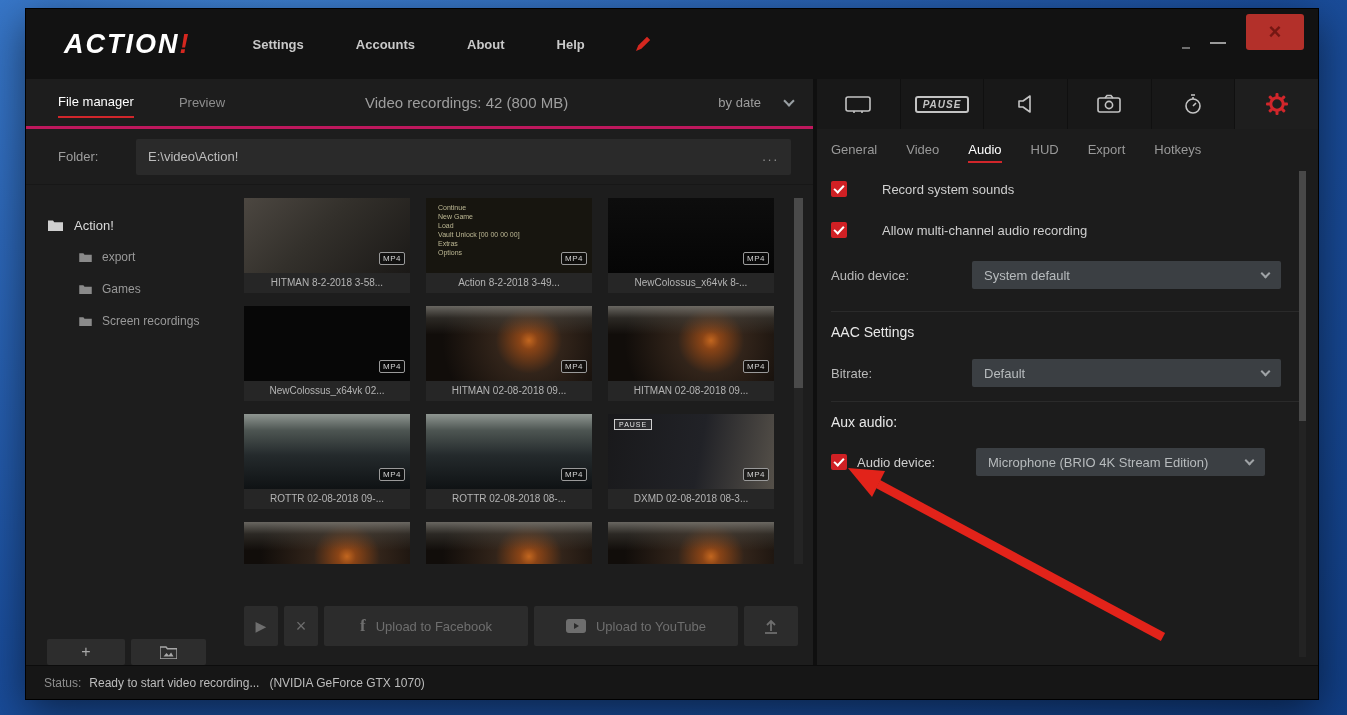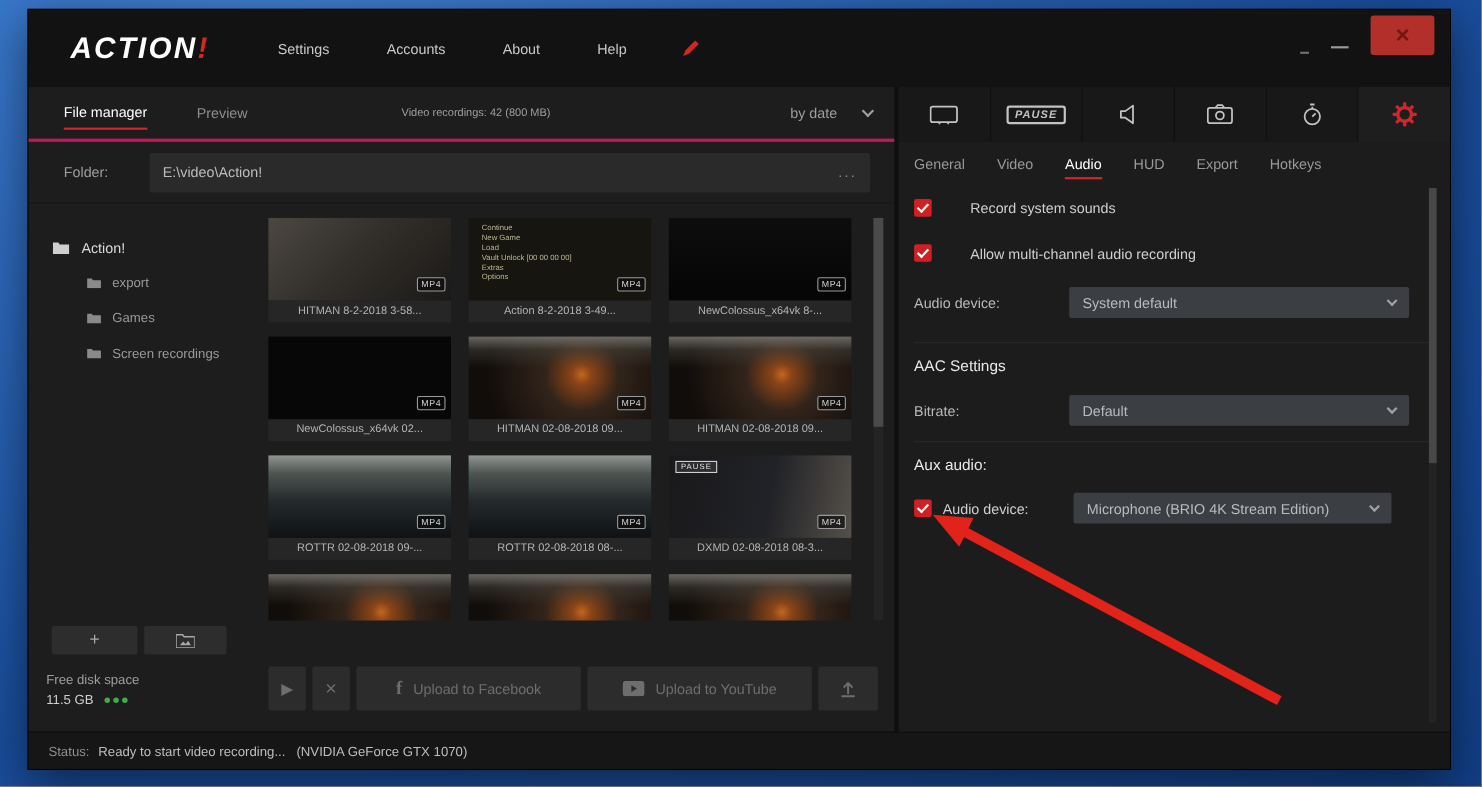--- a/index.html
+++ b/index.html
@@ -10,40 +10,40 @@
   
   .window { position:absolute; left:25px; top:8px; width:1294px; height:692px;
     background:#1d1d1d; display:flex; flex-direction:column;
     box-shadow:0 12px 42px rgba(0,0,0,.55); border:1px solid #000; }
 
   
   .titlebar { height:70px; flex:none; background:#121212; display:flex; align-items:center; position:relative; }
   .logo { margin-left:38px; font-size:27px; font-weight:bold; font-style:italic; color:#ffffff; letter-spacing:2px; }
   .logo .bang { color:#d5271f; }
   .menu { display:flex; margin-left:62px; gap:52px; }
-  .menu-item { color:#c9c9c9; font-size:13px; cursor:default; }
+  .menu-item { color:#c9c9c9; font-size:13px; cursor:default;font-weight:bold; }
   .pen-icon { margin-left:48px; }
   .ctl-tray { position:absolute; right:128px; top:38px; width:8px; height:2px; background:#6f6f6f; }
   .ctl-min { position:absolute; right:92px; top:33px; width:16px; height:2px; background:#9a9a9a; }
   .ctl-close { position:absolute; right:14px; top:5px; width:58px; height:36px; background:#b3302a;
     border-radius:3px; display:flex; align-items:center; justify-content:center;
     color:#741713; font-size:22px; font-weight:bold; line-height:1; }
 
   
   .content { flex:1; display:flex; min-height:0; }
   .left-panel { width:787px; flex:none; display:flex; flex-direction:column; background:#1d1d1d; }
   .divider-v { width:4px; flex:none; background:#0f0f0f; }
   .settings-panel { flex:1; display:flex; flex-direction:column; background:#1c1c1c; position:relative; }
 
   
   .fm-tabs { height:50px; flex:none; display:flex; align-items:center; position:relative; border-bottom:3px solid #be185d; }
   .fm-tab-active { margin-left:32px; color:#ffffff; font-size:13px; position:relative; padding-bottom:2px; }
   .fm-tab-active::after { content:""; position:absolute; left:0; right:0; bottom:-7px; height:2px; background:#d1262b; }
   .fm-tab { margin-left:45px; color:#8d8d8d; font-size:13px; }
-  .fm-summary { position:absolute; left:339px; color:#9e9e9e; font-size:10px; }
+  .fm-summary { position:absolute; left:339px; color:#9e9e9e; font-size:15px; }
   .fm-sort { margin-left:auto; margin-right:20px; display:flex; align-items:center; gap:24px; color:#9e9e9e; font-size:13px; }
   .chev { width:8px; height:8px; border-right:2px solid #9aa0a4; border-bottom:2px solid #9aa0a4;
     transform:rotate(45deg); margin-top:-4px; }
 
   
   .folder-row { height:56px; flex:none; display:flex; align-items:center; border-bottom:1px solid #171717; }
   .folder-label { margin-left:32px; width:52px; color:#9e9e9e; font-size:13px; }
   .folder-input { margin-left:26px; width:655px; height:36px; background:#2a2a2a; border-radius:2px;
     display:flex; align-items:center; padding:0 12px; color:#bdbdbd; font-size:13px; }
   .folder-browse { margin-left:auto; color:#8f8f8f; letter-spacing:2px; font-size:13px; }
@@ -228,31 +228,20 @@
               <div class="sb-btn">
                   <span>+</span>
                 </div>
               <div class="sb-btn sb-btn2">
                 <svg class="ic" width="17" height="13" viewBox="0 0 17 13">
                   <path d="M0 1h6l1.4 1.8H17V13H0z" fill="none" stroke="#a8a8a8" stroke-width="1.4"></path>
                   <path d="M3.5 10.5l3-3.4 2.3 2.3 2.3-2.8 2.4 3.9z" fill="#a8a8a8"></path>
                 </svg>
               </div>
             </div>
-            <div class="free-disk">
-              <div class="free-label">Free disk space</div>
-              <div class="free-row">
-                <span class="free-val">11.5 GB</span>
-                <span class="dots">
-                    <span class="dot"></span>
-                    <span class="dot"></span>
-                    <span class="dot"></span>
-                  </span>
-              </div>
-            </div>
           </div>
 
           <div class="fm-main">
             <div class="thumb-viewport">
               <div class="grid">
 
                 <div class="cell">
                   <div class="thumb tA">
                     <span class="badge">MP4</span>
                   </div>

